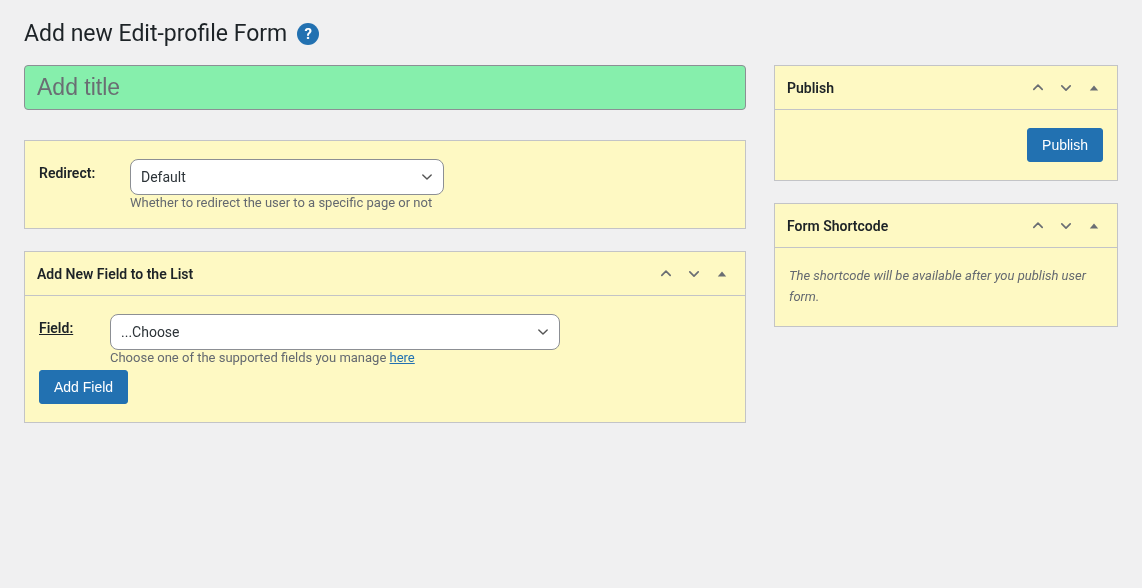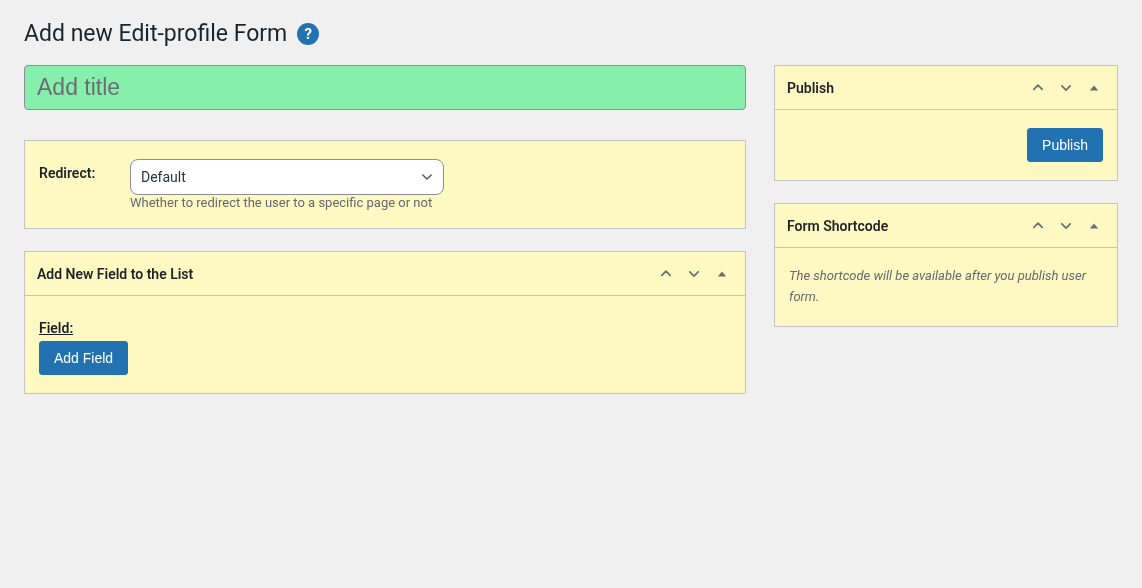--- a/index.html
+++ b/index.html
@@ -224,20 +224,35 @@
           <span class="handle-btn">
             <svg width="12" height="12" viewBox="0 0 20 20">
                 <path d="M3 14 L10 6 L17 14 Z" fill="currentColor"></path>
               </svg>
           </span>
         </div>
       </div>
       <div class="postbox-inside">
         <div class="field-row">
           <div class="field-label field-label-sm">Field:</div>
+          <div>
+            <div class="select-wrap">
+              <div class="select-box w-large">
+                <span>...Choose</span>
+              </div>
+              <span class="select-caret">
+                <svg width="14" height="14" viewBox="0 0 20 20">
+                    <path d="M4 7 L10 13 L16 7" stroke="#555" stroke-width="2" fill="none" stroke-linecap="round" stroke-linejoin="round"></path>
+                  </svg>
+              </span>
+            </div>
+            <div class="field-desc">
+              <span>Choose one of the supported fields you manage </span><a href="#">here</a>
+            </div>
+          </div>
         </div>
         <button class="button-primary btn-margin-top">Add Field</button>
       </div>
     </div>
 
   </div>
 
   <div class="side-col">
 
     <div class="postbox">

